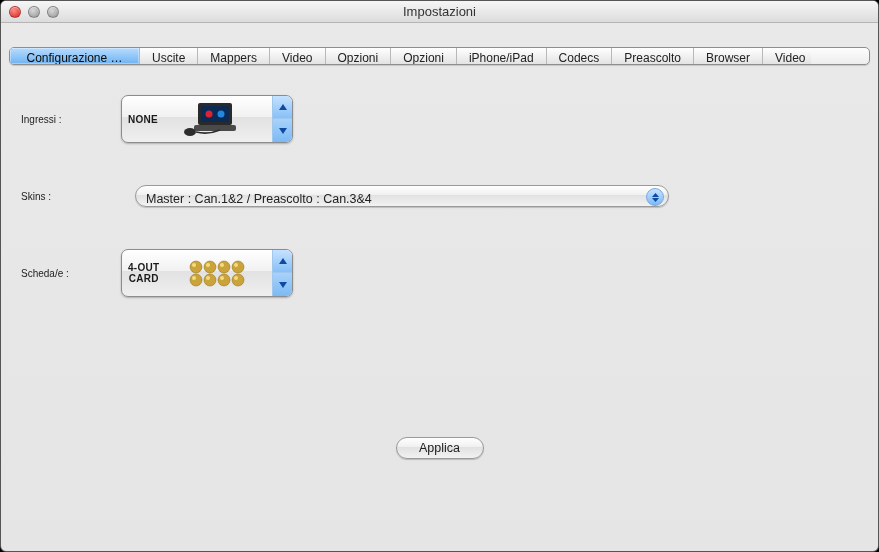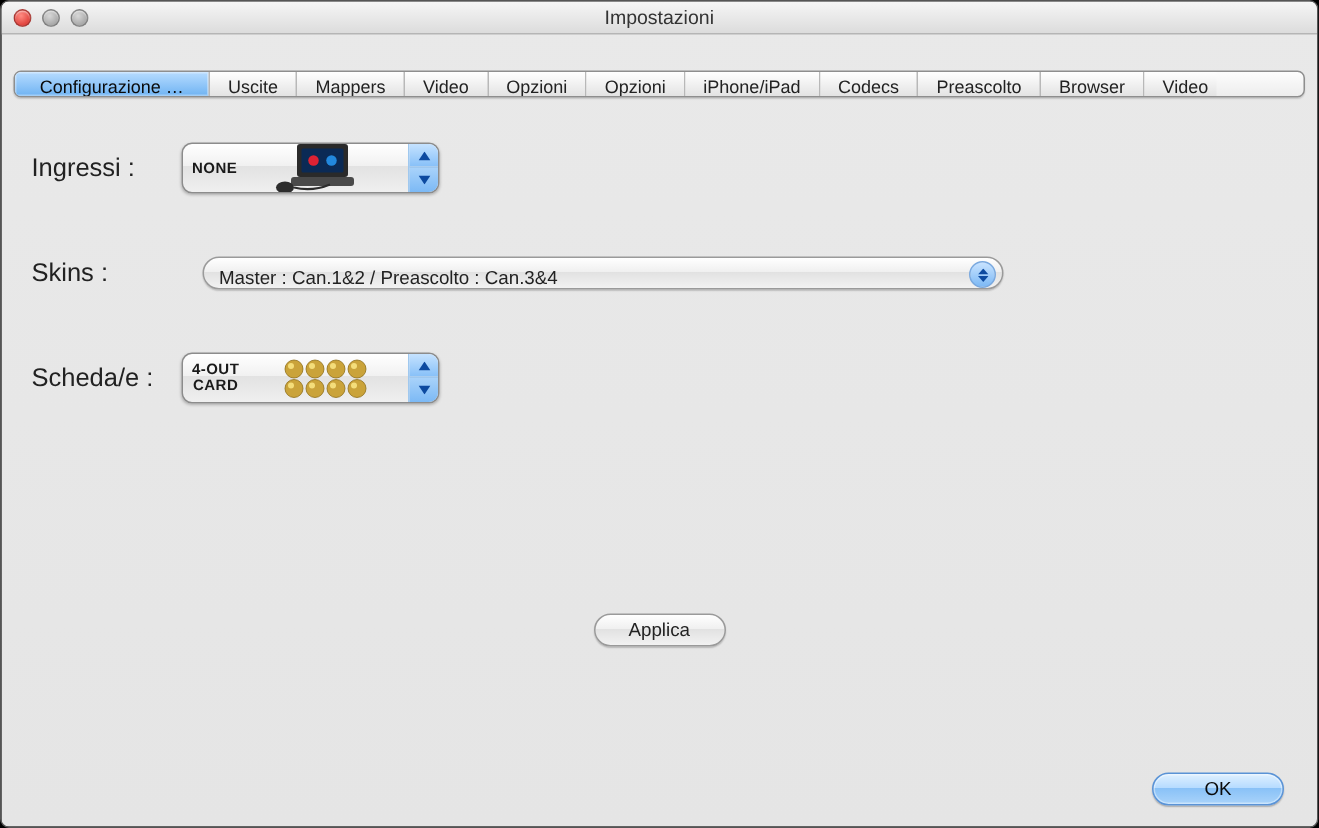--- a/index.html
+++ b/index.html
@@ -61,27 +61,27 @@
     flex: 1 1 auto;
     padding: 30px 20px 10px 20px;
   }
   .row {
     display: flex; align-items: center;
     margin-bottom: 42px;
   }
   .row:last-of-type { margin-bottom: 0; }
   .label {
     width: 100px;
-    font-size: 17px; color: #222;
+    font-size: 10px; color: #222;
   }
 
   
   .device {
     display: flex; align-items: stretch;
-    width: 172px; height: 34px;
+    width: 172px; height: 48px;
     border: 1px solid #8c8c8c;
     border-radius: 7px;
     background: linear-gradient(#ffffff, #f1f1f1 45%, #e2e2e2 46%, #efefef);
     box-shadow: 0 1px 2px rgba(0,0,0,.25);
     overflow: hidden;
     cursor: default;
   }
   .device-body {
     flex: 1 1 auto;
     display: flex; align-items: center; gap: 8px;
@@ -303,17 +303,14 @@
         </div>
       </div>
     </div>
 
     <div class="apply-wrap">
       <div class="pill-btn">Applica</div>
     </div>
 
   </div>
 
-  <div class="footer">
-    <div class="ok-btn">OK</div>
-  </div>
 
 </div>
 
 </body></html>

